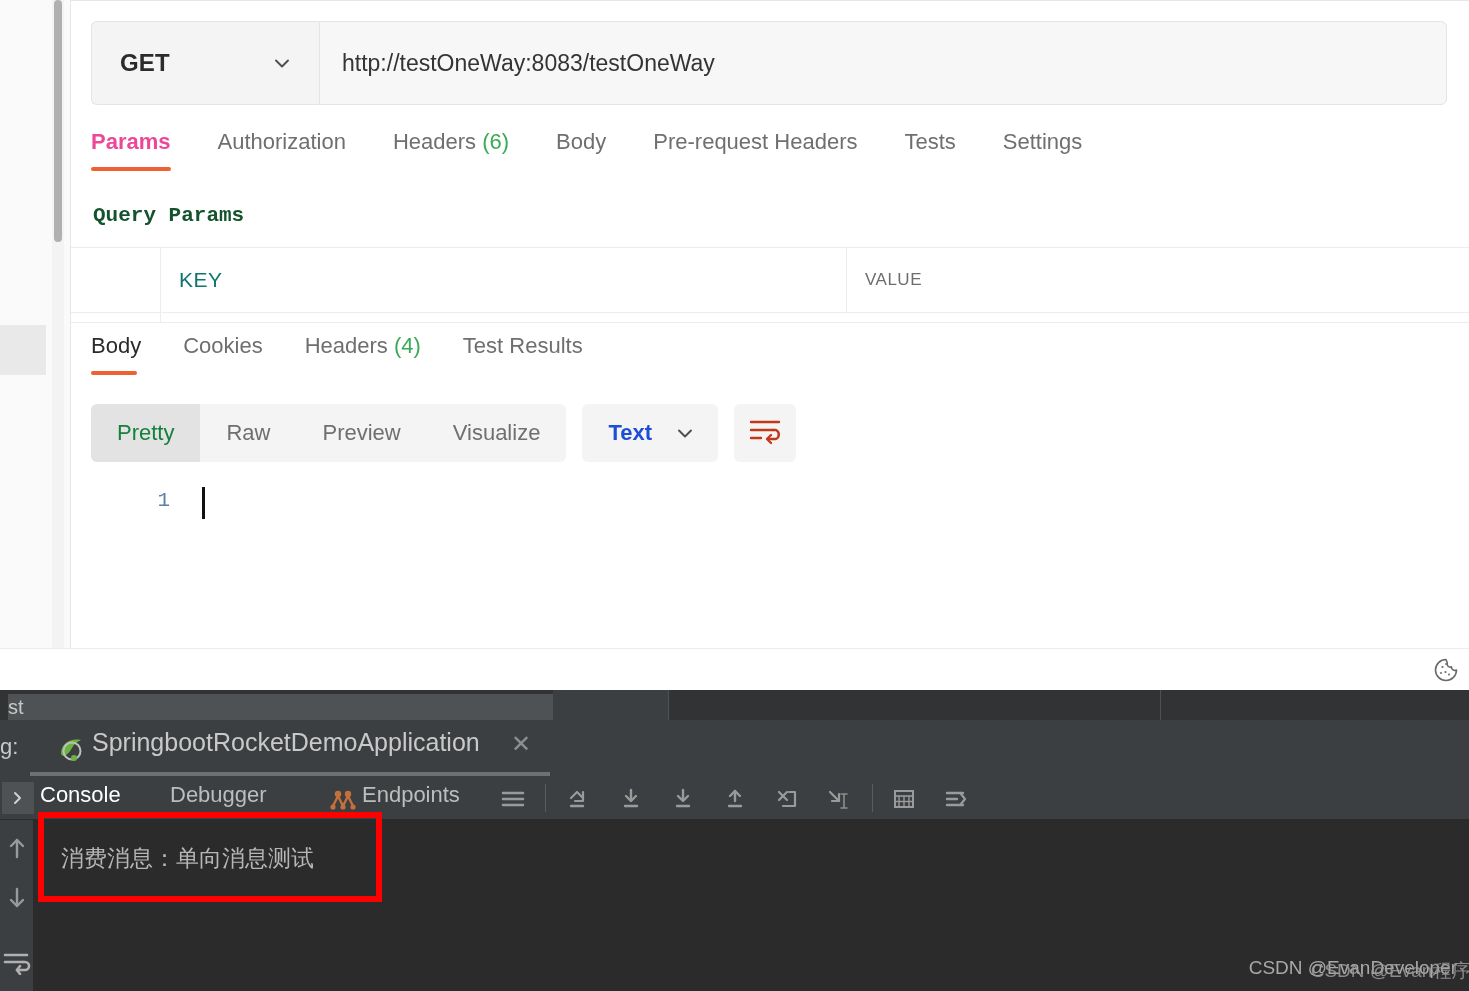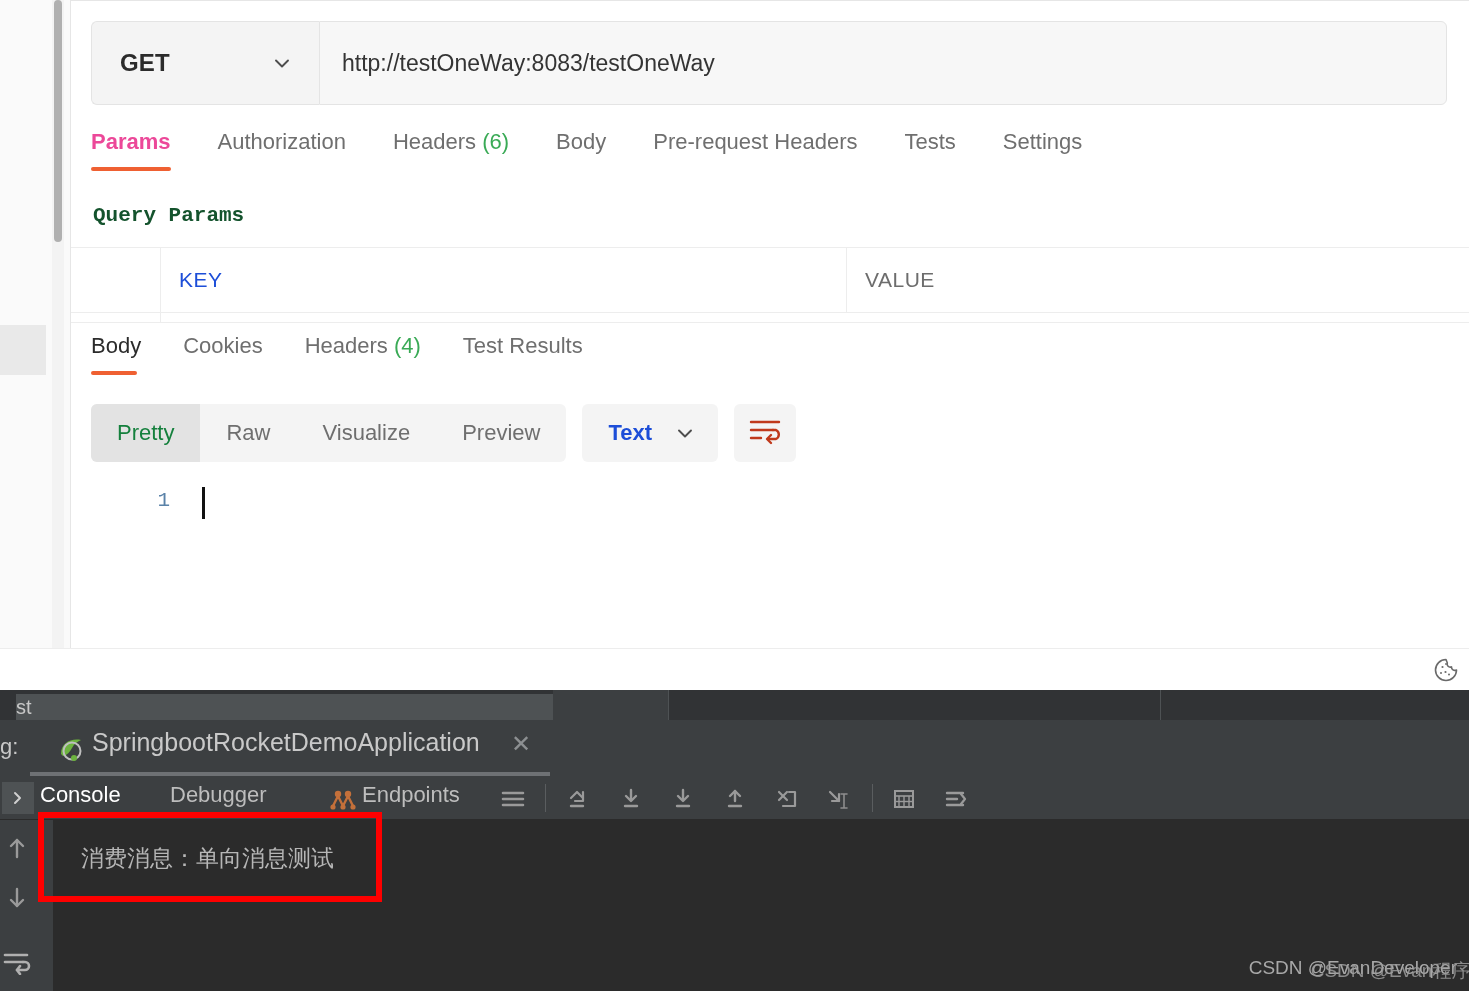--- a/index.html
+++ b/index.html
@@ -89,25 +89,25 @@
   }
   .kv-head {
     position: absolute; left: 0; top: 246px; right: 0; height: 66px;
     border-top: 1px solid #ededed; border-bottom: 1px solid #ededed;
     display: flex; align-items: center;
   }
   .kv-gutter { width: 90px; height: 66px; border-right: 1px solid #ededed; }
   .kv-key {
     width: 686px; height: 66px; border-right: 1px solid #ededed;
     display: flex; align-items: center; padding-left: 18px;
-    font-size: 21px; color: #1d4ed8; letter-spacing: .5px;
+    font-size: 21px; color: #0f766e; letter-spacing: .5px;
   }
   .kv-val {
     flex: 1; height: 66px; display: flex; align-items: center;
-    padding-left: 18px; font-size: 21px; color: #6d6d6d; letter-spacing: .5px;
+    padding-left: 18px; font-size: 17px; color: #6d6d6d; letter-spacing: .5px;
   }
   .kv-stub {
     position: absolute; left: 0; top: 312px; right: 0; height: 10px;
     border-bottom: 1px solid #ededed;
   }
   .kv-stub .g { width: 90px; height: 10px; border-right: 1px solid #ededed; }
 
   
   .resp-tabs {
     position: absolute; left: 20px; top: 322px; right: 0; height: 62px;
@@ -173,21 +173,21 @@
   
   .ide {
     position: absolute; left: 0; top: 690px; width: 1469px; height: 301px;
     background: #3c3f41; color: #bbbbbb;
   }
   .ide-toptabs {
     position: absolute; left: 0; top: 0; width: 1469px; height: 30px;
     background: #313335;
   }
   .ide-tab-a {
-    position: absolute; left: 16px; top: 4px; width: 615px; height: 26px;
+    position: absolute; left: 8px; top: 4px; width: 615px; height: 26px;
     background: #4e5254;
   }
   .ide-tab-a-label {
     position: absolute; left: 0px; top: 2px; font-size: 20px; color: #c8c8c8;
   }
   .ide-tab-sep1 { position: absolute; left: 668px; top: 0; width: 1px; height: 30px; background: #4e5254; }
   .ide-tab-sep2 { position: absolute; left: 1160px; top: 0; width: 1px; height: 30px; background: #4e5254; }
   .ide-tab-fill { position: absolute; left: 553px; top: 0; width: 115px; height: 30px; background: #3c3f41; }
 
   .ide-runhdr {
@@ -230,21 +230,20 @@
 
   .ide-leftrail {
     position: absolute; left: 0; top: 130px; width: 33px; height: 171px;
     background: #3c3f41;
   }
   .rail-icon { position: absolute; left: 3px; width: 28px; height: 28px; cursor: pointer; }
 
   .ide-console {
     position: absolute; left: 33px; top: 130px; right: 0; bottom: 0;
     background: #2b2b2b;
-    margin-left: 20px;
   }
   .console-line {
     position: absolute; left: 28px; top: 23px;
     font-size: 23px; color: #b6b6b6;
     font-family: "Liberation Sans", sans-serif;
   }
 
   .red-box {
     position: absolute; left: 38px; top: 812px; width: 344px; height: 90px;
     border: 6px solid #fe0000; pointer-events: none;
@@ -345,24 +344,24 @@
 
       <div class="seg-wrap">
         <div class="seg">
           <div class="seg-item active">
             <span>Pretty</span>
           </div>
           <div class="seg-item">
             <span>Raw</span>
           </div>
           <div class="seg-item">
-            <span>Visualize</span>
+            <span>Preview</span>
           </div>
           <div class="seg-item">
-            <span>Preview</span>
+            <span>Visualize</span>
           </div>
         </div>
 
         <div class="type-sel">
           <span class="t">Text</span>
           <span class="chev">
             <svg width="22" height="22" viewBox="0 0 22 22">
               <path d="M5 8.5 L11 14.5 L17 8.5" fill="none" stroke="#4d4d4d" stroke-width="1.9" stroke-linecap="round" stroke-linejoin="round"></path>
             </svg>
           </span>

